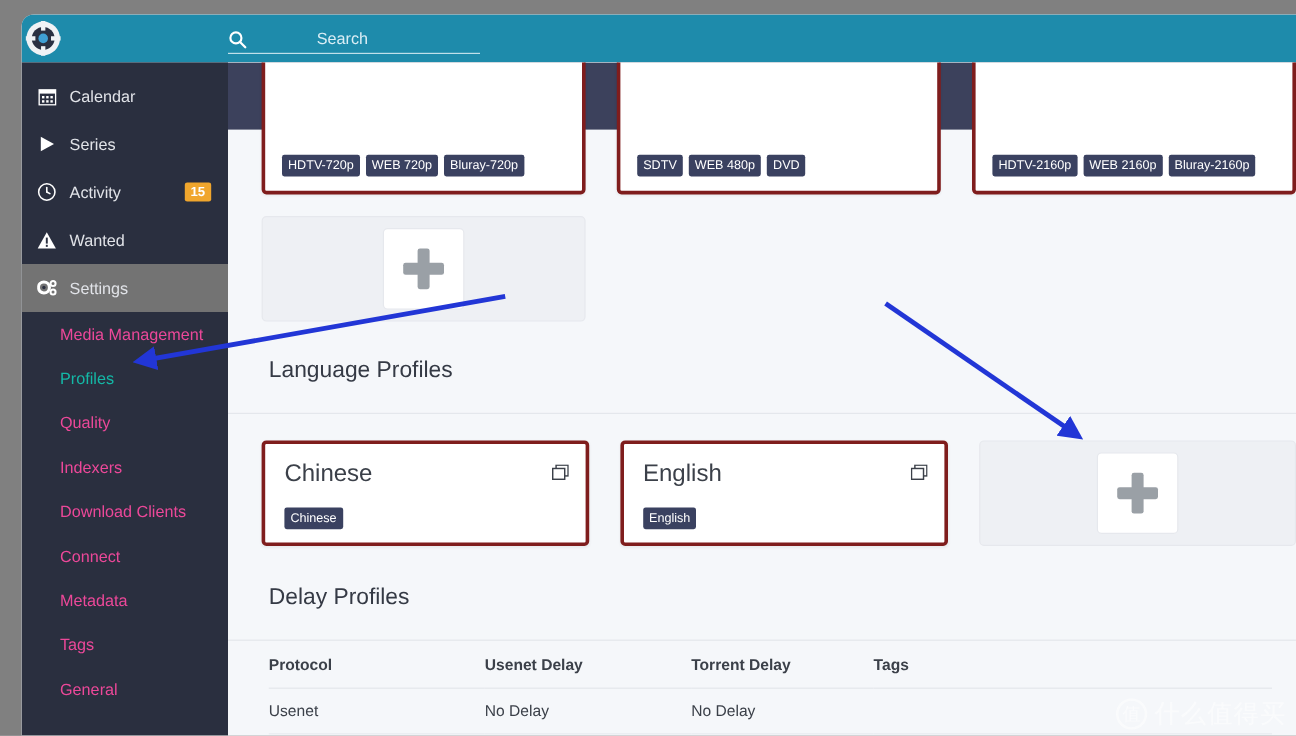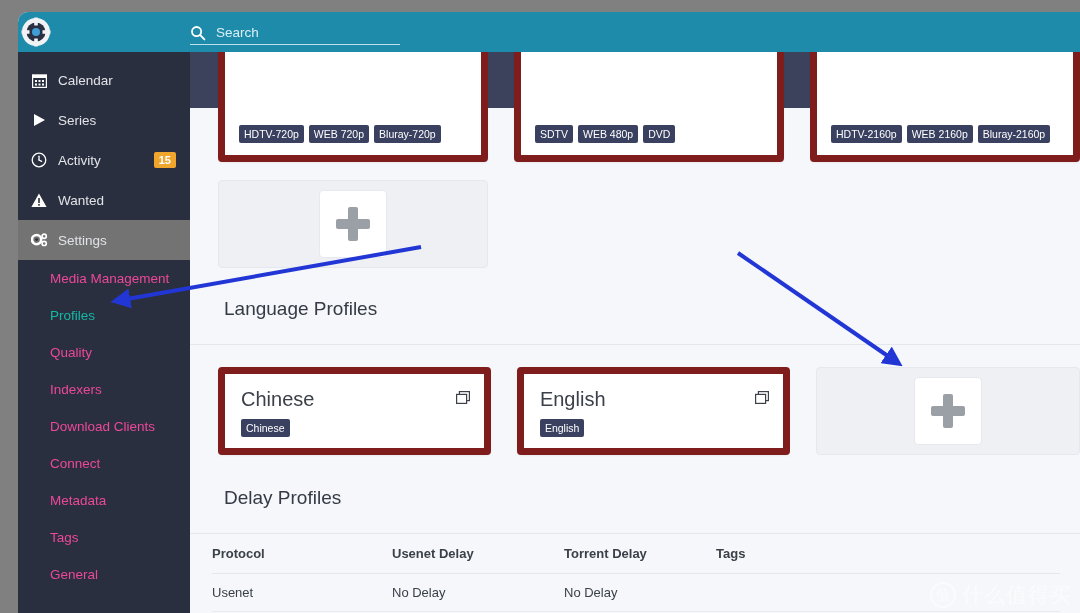--- a/index.html
+++ b/index.html
@@ -30,21 +30,21 @@
     position: absolute; left: 172px; top: 9px;
     width: 210px; height: 24px;
     display: flex; align-items: center;
     border-bottom: 1px solid #bfe0ea;
   }
   #search-icon { width: 16px; height: 16px; margin-right: 10px; flex: 0 0 auto; }
   #search-input {
     border: 0; background: transparent; outline: none;
     color: #ffffff; font-size: 13.5px;
     font-family: "Liberation Sans", sans-serif;
-    width: 180px; padding: 0;
+    width: 180px; padding: 0; margin-left: 48px;
   }
   #search-input::placeholder { color: #dbeef5; opacity: 1; }
 
   
   #sidebar {
     position: absolute; left: 0; top: 40px;
     width: 172px; height: 561px;
     background: #2a2f3f;
     padding-top: 8px;
     font-size: 13.5px;
@@ -88,21 +88,21 @@
   #adv-btn {
     display: flex; flex-direction: column; align-items: center;
     color: #a8adbd; font-size: 10.5px; line-height: 11.5px;
     cursor: pointer; width: 62px; text-align: center;
   }
   #adv-icon { height: 20px; display:flex; align-items:center; justify-content:center; margin-bottom: 2px;}
 
   .card-row { display: flex; padding: 0 0 0 28px; gap: 26px; }
   .profile-card {
     width: 278px; background: #ffffff;
-    border: 7px solid #7f1d1d; border-radius: 4px;
+    border: 3px solid #7f1d1d; border-radius: 4px;
     box-shadow: 0 1px 2px rgba(0,0,0,.05);
     cursor: pointer;
   }
   .qcard { height: 130px; margin-top: -76px; padding: 12px 14px; position: relative; }
   .qtags { position: absolute; bottom: 12px; left: 14px; display: flex; gap: 5px; }
   .tag {
     background: #3a4160; color: #ffffff;
     font-size: 10.5px; line-height: 12px;
     padding: 3px 5px; border-radius: 2px; white-space: nowrap;
   }
@@ -130,21 +130,21 @@
     padding: 0 0 24px 34px; border-bottom: 1px solid #e4e7ec;
     margin: 0 0 0 0;
   }
 
   .lcard { height: 88px; padding: 14px 14px 0 16px; position: relative; }
   .lcard-title { font-size: 20px; color: #3b4049; font-weight: normal; }
   .clone-icon { position: absolute; right: 14px; top: 17px; cursor: pointer; }
   .ltags { position: absolute; bottom: 12px; left: 16px; }
 
   
-  #delay-table { padding-left: 22px; padding-right: 20px; }
+  #delay-table { padding-left: 34px; padding-right: 20px; }
   .dtable { width: 100%; border-collapse: collapse; font-size: 13px; }
   .dtable th {
     text-align: left; font-weight: bold; color: #3b4049;
     padding: 12px 0 12px 0; border-bottom: 1px solid #e4e7ec;
   }
   .dtable td {
     text-align: left; color: #3b4049; font-weight: normal;
     padding: 11px 0 11px 0; border-bottom: 1px solid #e9ecf1;
   }
   .col1 { width: 180px; } .col2 { width: 172px; } .col3 { width: 152px; }

